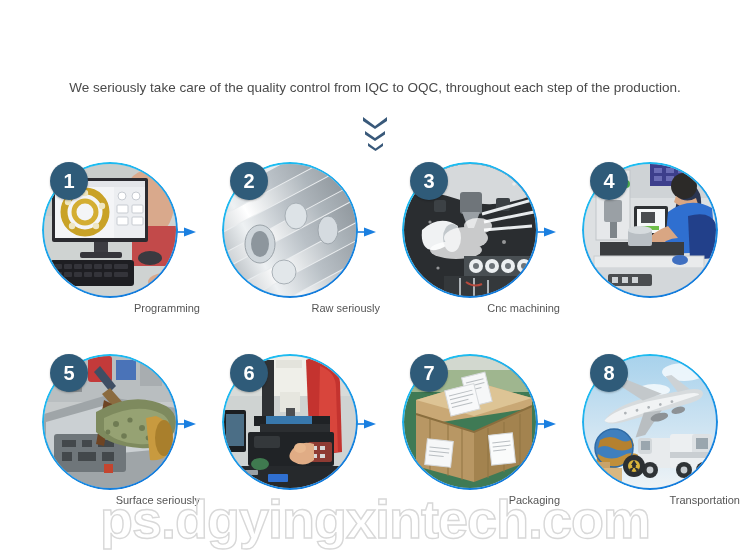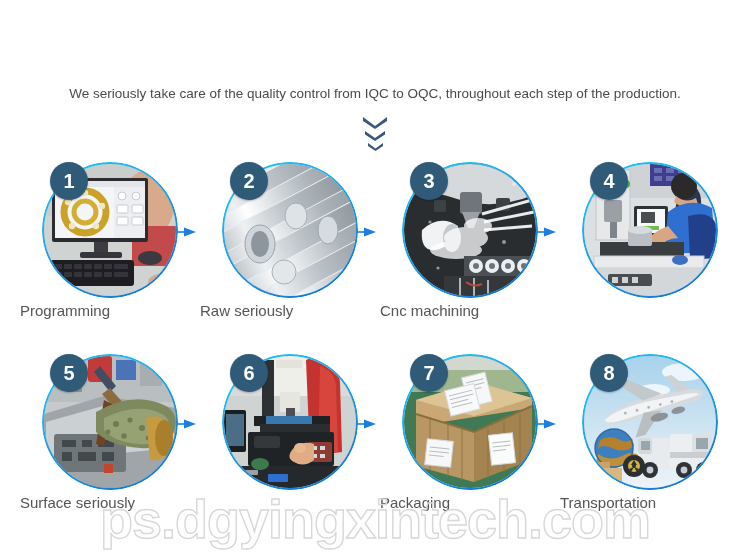--- a/index.html
+++ b/index.html
@@ -13,21 +13,21 @@
 
   
   .title {
     position:absolute; top:26px; left:0; width:750px;
     text-align:center;
     font-size:28px; font-weight:bold; font-style:italic;
     color:#1c52b5;
     letter-spacing:0.2px;
   }
   .subtitle {
-    position:absolute; top:86px; left:0; width:750px;
+    position:absolute; top:80px; left:0; width:750px;
     text-align:center;
     font-size:13.5px; color:#4a4a4a; font-weight:400;
   }
 
   
   .chevrons {
     position:absolute; top:116px; left:0; width:750px;
     display:flex; flex-direction:column; align-items:center; gap:1px;
   }
   .chev { display:block; }
@@ -71,22 +71,22 @@
     width:38px; height:38px; border-radius:50%;
     background:#2f5b79;
     color:#fff; font-size:20px; font-weight:bold;
     display:flex; align-items:center; justify-content:center;
     z-index:5;
     box-shadow:0 1px 2px rgba(0,0,0,.25);
   }
 
   .caption {
     position:absolute; top:142px; left:0; width:180px;
-    text-align:left;
-    font-size:15px; color:#555; white-space:nowrap;
+    text-align:right;
+    font-size:11px; color:#555; white-space:nowrap;
   }
 
   
   .arrow { position:absolute; top:66px; width:40px; height:12px; }
   .arrow.a0 { left:160px; }
   .arrow.a1 { left:340px; }
   .arrow.a2 { left:520px; }
 
   
   .watermark {

